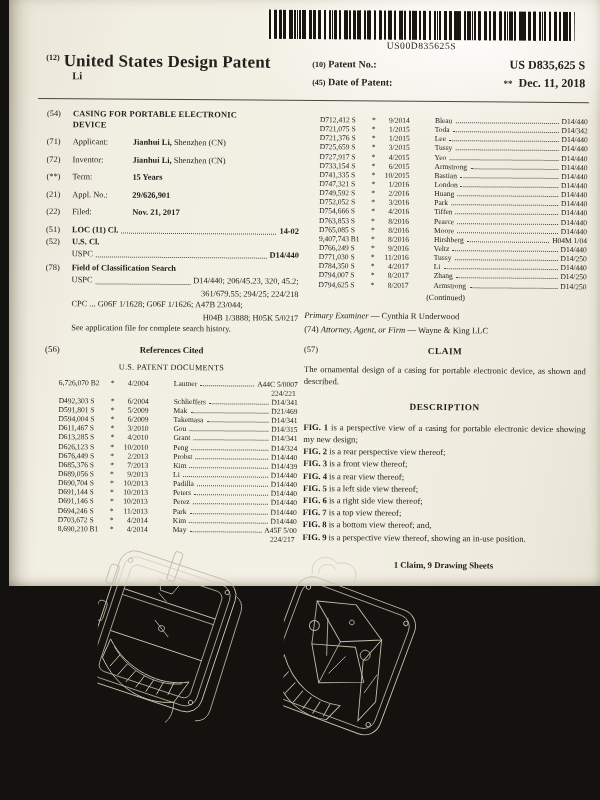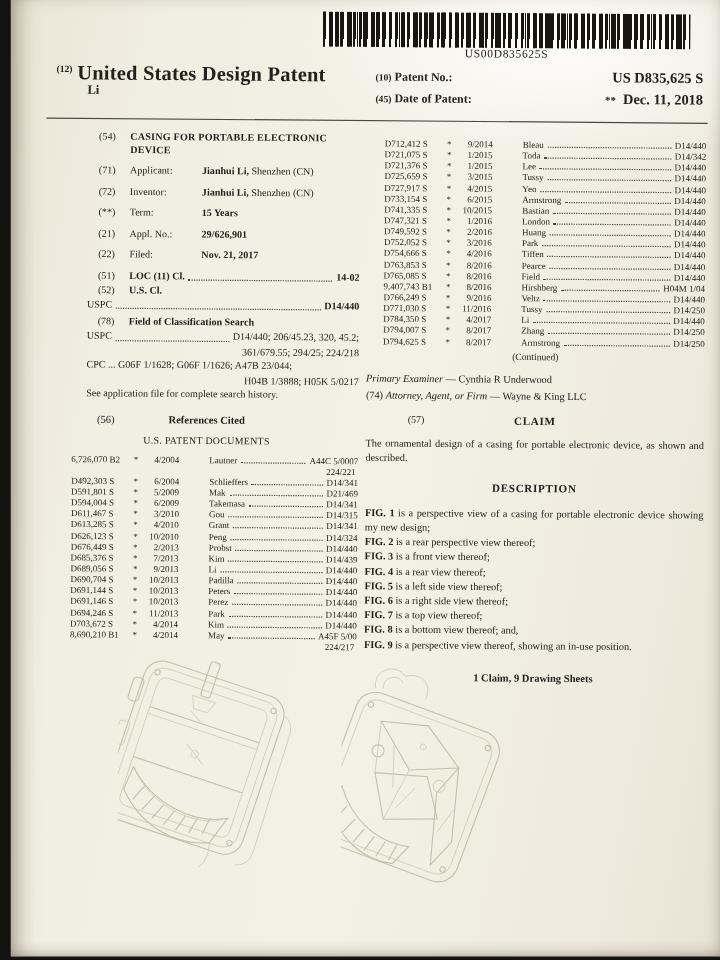--- a/index.html
+++ b/index.html
@@ -3,21 +3,21 @@
 <meta charset="utf-8">
 <style>
   html,body{margin:0;padding:0;}
   body{
     width:600px;height:800px;position:relative;overflow:hidden;
     background:#14120e;
     font-family:"Liberation Serif","DejaVu Serif",serif;
     color:#22211d;
   }
   .page{
-    position:absolute;left:9px;top:0;width:591px;height:797px;
+    position:absolute;left:9px;top:0;width:591px;height:586px;
     background:linear-gradient(100deg,#e9e5d6 0%,#f1eee2 18%,#f3f0e5 55%,#eeeadd 85%,#e7e3d4 100%);
     box-shadow:inset 14px 0 20px -12px rgba(70,58,35,.55), inset -8px 0 14px -10px rgba(70,58,35,.35), inset 0 -8px 12px -8px rgba(70,58,35,.35);
   }
   .content{position:absolute;inset:0;transform:rotate(.45deg);transform-origin:50% 40%;}
   .content::before{
     content:"";position:absolute;left:230px;top:-30px;width:380px;height:170px;
     background:radial-gradient(ellipse at 60% 40%,rgba(255,255,255,.85),rgba(255,255,255,0) 70%);
     pointer-events:none;
   }
   
@@ -41,21 +41,21 @@
   .hdr-row{display:flex;justify-content:space-between;align-items:baseline;margin-bottom:3px;}
   .hdr-lbl{font-size:10px;font-weight:bold;}
   .hdr-lbl .pn{font-size:8px;font-weight:bold;}
   .hdr-val{font-size:12px;font-weight:bold;margin-left:36px;}
   .star2{font-size:9px;font-weight:bold;margin-right:6px;}
   .rule{position:absolute;left:28px;right:12px;top:100px;height:1px;background:#4a4842;}
   
   .col-l{position:absolute;left:37px;top:111px;width:253px;}
   .col-r{position:absolute;left:296px;top:111px;width:282px;}
   .fl{display:flex;font-size:8.4px;line-height:1.25;margin-bottom:7px;}
-  .fnum{flex:0 0 26px;margin-left:35px;}
+  .fnum{flex:0 0 26px;}
   .flbl{flex:0 0 60px;}
   .b{font-weight:bold;}
   .it{font-style:italic;}
   .t54{font-weight:bold;letter-spacing:.2px;width:200px;}
   .leader{flex:1;border-bottom:1px dotted #4a4842;margin:0 3px 2px 3px;min-width:8px;}
   .sub{display:flex;font-size:8.4px;line-height:1.3;margin:0 0 2px 26px;}
   .right-line{font-size:8.4px;text-align:right;line-height:1.3;}
   .ctr-row{position:relative;font-size:8.8px;font-weight:bold;margin:10px 0 7px 0;height:11px;}
   .ctr-row .fnum{position:absolute;left:0;top:0;font-weight:normal;}
   .ctr-row .ctr{position:absolute;left:0;right:0;text-align:center;}
@@ -411,21 +411,21 @@
             <span class="r-star">*</span>
             <span class="r-date">8/2016</span>
             <span class="r-name">Pearce</span>
             <span class="leader"></span>
             <span class="r-cls">D14/440</span>
           </div>
           <div class="ref-row">
             <span class="r-no">D765,085 S</span>
             <span class="r-star">*</span>
             <span class="r-date">8/2016</span>
-            <span class="r-name">Field</span>
+            <span class="r-name">Moore</span>
             <span class="leader"></span>
             <span class="r-cls">D14/440</span>
           </div>
           <div class="ref-row">
             <span class="r-no">9,407,743 B1</span>
             <span class="r-star">*</span>
             <span class="r-date">8/2016</span>
             <span class="r-name">Hirshberg</span>
             <span class="leader"></span>
             <span class="r-cls">H04M 1/04</span>

